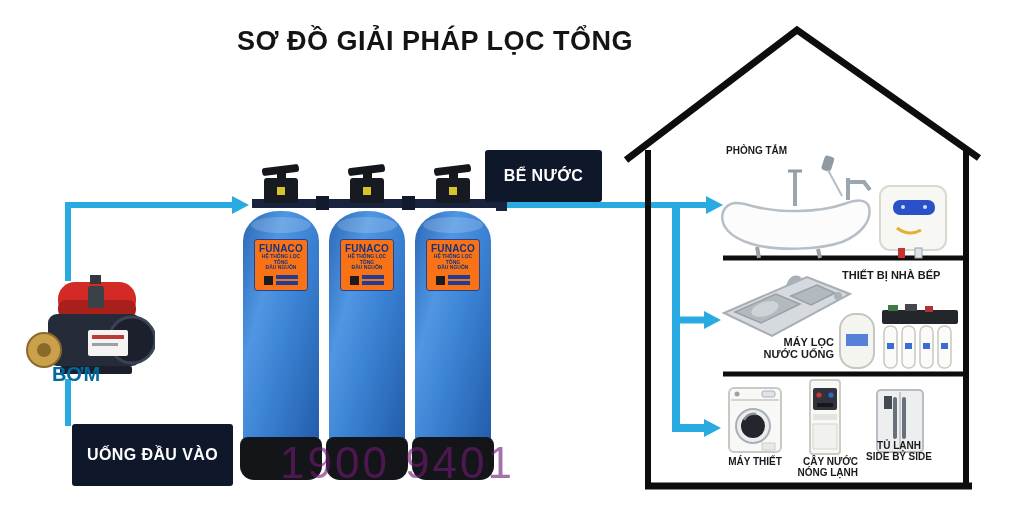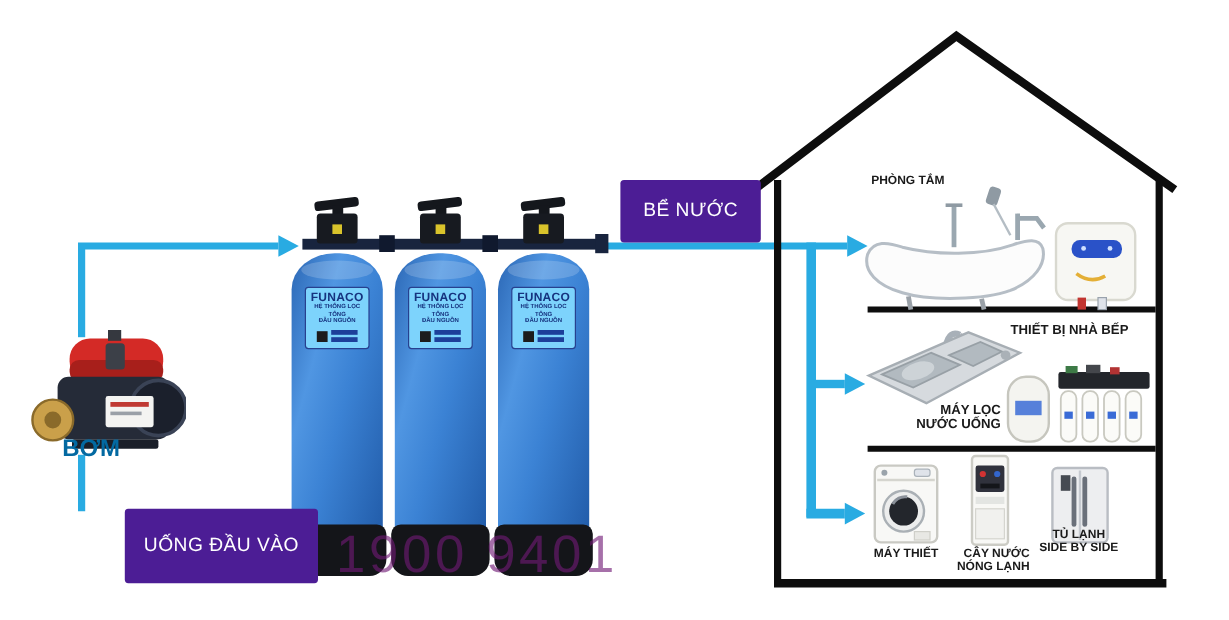--- a/index.html
+++ b/index.html
@@ -3,42 +3,42 @@
 <meta charset="utf-8">
 <style>
   html,body{margin:0;padding:0;background:#ffffff;}
   #stage{position:relative;width:1024px;height:517px;background:#ffffff;overflow:hidden;
          font-family:"Liberation Sans",sans-serif;}
   #diagram-svg{position:absolute;left:0;top:0;z-index:1;}
   .abs{position:absolute;}
   #page-title{left:215px;top:26px;width:440px;text-align:center;font-size:27px;font-weight:800;
               color:#141414;letter-spacing:.5px;z-index:4;}
   
-  .pipe-label{background:#4c1d95;color:#ffffff;font-weight:400;display:flex;align-items:center;
-              justify-content:center;letter-spacing:.4px;z-index:4;border-radius:3px;margin-left:32px;}
+  .pipe-label{background:#0f172a;color:#ffffff;font-weight:700;display:flex;align-items:center;
+              justify-content:center;letter-spacing:.4px;z-index:4;border-radius:3px;}
   #inlet-label{left:72px;top:424px;width:161px;height:62px;font-size:16px;}
   #outlet-label{left:485px;top:150px;width:117px;height:52px;font-size:16px;}
   
   #pump-caption{left:36px;top:363px;width:80px;text-align:center;font-size:20px;font-weight:800;
                 color:#0369a1;z-index:4;}
   
   .tank{position:absolute;top:165px;width:76px;height:315px;z-index:2;}
   .tank .handle{position:absolute;left:19px;top:1px;width:37px;height:8px;background:#14171c;
                 border-radius:3px;transform:rotate(-7deg);}
   .tank .handle-nub{position:absolute;left:34px;top:6px;width:9px;height:10px;background:#14171c;border-radius:2px;}
   .tank .valve{position:absolute;left:21px;top:13px;width:34px;height:25px;background:#171a20;border-radius:3px;}
   .tank .valve-dot{position:absolute;left:13px;top:9px;width:8px;height:8px;background:#d9c32b;}
   .tank .body{position:absolute;left:0;top:46px;width:76px;height:240px;
       border-radius:36px 36px 12px 12px / 30px 30px 10px 10px;
       background:linear-gradient(105deg,#2b67b5 0%,#5096e2 30%,#3b82d4 55%,#215ba8 100%);}
   .tank .sheen{position:absolute;left:8px;top:52px;width:60px;height:16px;border-radius:50%;
       background:rgba(255,255,255,.18);}
   .tank .base{position:absolute;left:-3px;top:272px;width:82px;height:43px;background:#141519;
       border-radius:8px 8px 14px 14px;}
-  .tank .label{position:absolute;left:11px;top:74px;width:54px;height:52px;background:#7dd3fc;
+  .tank .label{position:absolute;left:11px;top:74px;width:54px;height:52px;background:#f97316;
       border:1px solid #27408f;border-radius:3px;text-align:center;box-sizing:border-box;padding-top:4px;}
   .tank .brand{font-size:10px;font-weight:800;color:#16337f;letter-spacing:.2px;line-height:10px;}
   .tank .sub{font-size:5px;color:#16337f;line-height:5.5px;font-weight:700;}
   .tank .codes{display:flex;justify-content:center;align-items:center;gap:3px;margin-top:4px;}
   .tank .qr{width:9px;height:9px;background:#1c1c1c;}
   .tank .bars span{display:block;width:22px;height:4px;background:#1d3f9a;margin-bottom:2px;}
   
   .house-label{color:#1a1a1a;font-weight:800;z-index:4;line-height:12px;}
   #bathroom-label{left:726px;top:145px;width:90px;font-size:10px;}
   #kitchen-label{left:842px;top:269px;width:110px;font-size:11px;}
@@ -247,20 +247,21 @@
         <div class="qr"></div>
         <div class="bars">
             <span></span>
             <span></span>
           </div>
       </div>
     </div>
     <div class="base"></div>
   </div>
 
+  <div id="page-title" class="abs">SƠ ĐỒ GIẢI PHÁP LỌC TỔNG</div>
 
   <div id="inlet-label" class="abs pipe-label">UỐNG ĐẦU VÀO</div>
   <div id="outlet-label" class="abs pipe-label">BỂ NƯỚC</div>
 
   <div id="pump-caption" class="abs">BƠM</div>
 
   <div id="bathroom-label" class="abs house-label">PHÒNG TẮM</div>
   <div id="kitchen-label" class="abs house-label">THIẾT BỊ NHÀ BẾP</div>
   <div id="purifier-label" class="abs house-label">
     <span>MÁY LỌC</span><br>

